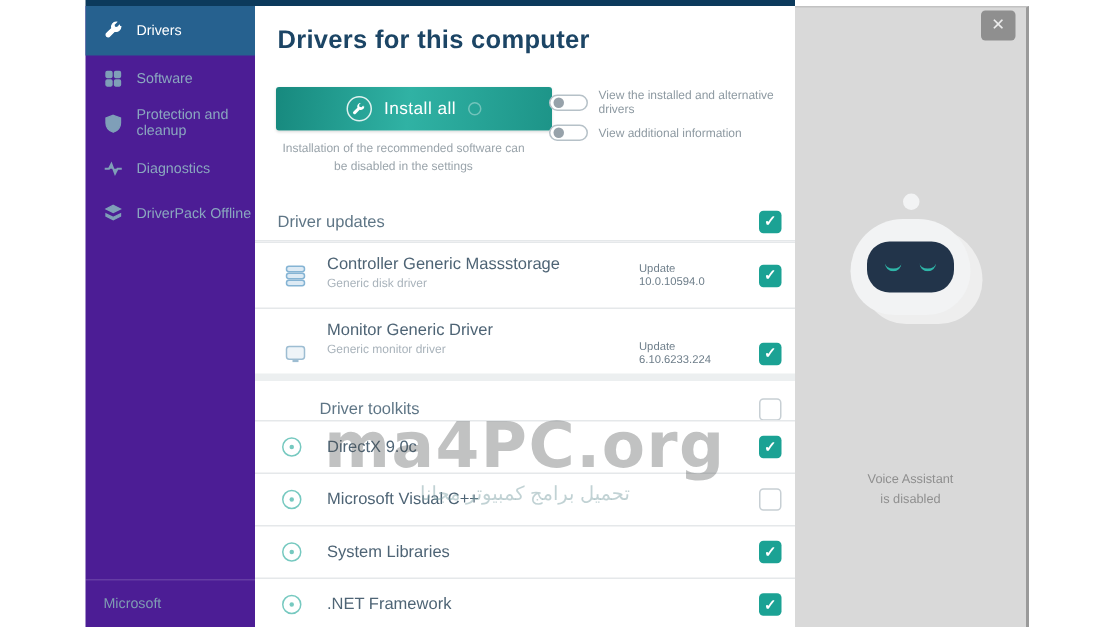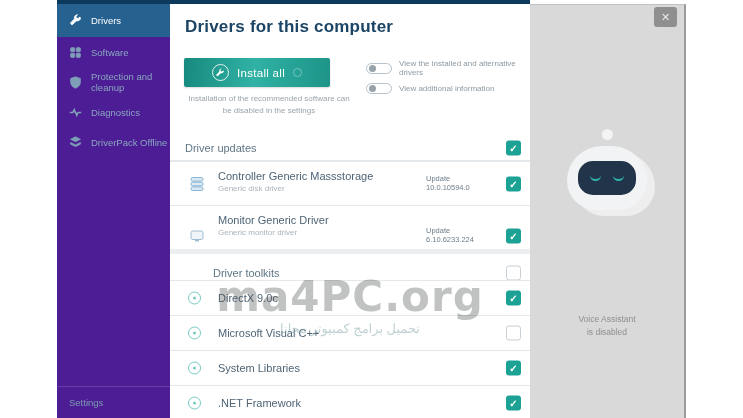--- a/index.html
+++ b/index.html
@@ -17,21 +17,21 @@
   .nav-item svg { width:13px; height:13px; flex:0 0 13px; }
   .nav-item .ic { fill:#7f9fb8; stroke:#7f9fb8; }
   .nav-item.active .ic { fill:#ffffff; stroke:#ffffff; }
   .sidebar-settings { position:absolute; left:0; right:0; bottom:0; height:32px; display:flex; align-items:center;
               padding-left:12px; color:#7f9cb3; font-size:9.5px; border-top:1px solid rgba(255,255,255,.14); cursor:pointer; }
 
   
   .content { position:absolute; left:170px; top:4px; width:360px; height:414px; background:#ffffff; }
   .page-title { position:absolute; left:15px; top:13px; font-size:17px; font-weight:bold; color:#1c4565; letter-spacing:.2px; }
 
-  .install-btn { position:absolute; left:14px; top:54px; width:146px; height:29px; border:0; border-radius:2px;
+  .install-btn { position:absolute; left:14px; top:54px; width:184px; height:29px; border:0; border-radius:2px;
               background:linear-gradient(95deg,#17897e 0%, #30b2a4 48%, #1d9488 100%);
               color:#ffffff; display:flex; align-items:center; justify-content:center; gap:8px; cursor:pointer;
               box-shadow:0 1px 2px rgba(0,0,0,.15); }
   .install-btn .circ { width:17px; height:17px; border:1px solid rgba(255,255,255,.85); border-radius:50%;
               display:flex; align-items:center; justify-content:center; }
   .install-btn .circ svg { width:10px; height:10px; }
   .install-btn .lbl { font-size:11.5px; letter-spacing:.3px; }
   .install-btn .spin { width:9px; height:9px; border:1px solid rgba(255,255,255,.35); border-radius:50%; }
   .install-hint { position:absolute; left:4px; top:89px; width:190px; text-align:center;
               font-size:8px; line-height:1.45; color:#9aa4ab; }
@@ -124,21 +124,21 @@
     <div class="nav-item">
       <svg viewBox="0 0 16 16">
           <g class="ic" stroke="none">
             <path d="M8 1l6 3-6 3-6-3z"></path>
             <path d="M2 8l6 3 6-3v2l-6 3-6-3z"></path>
           </g>
         </svg>
       <span>DriverPack Offline</span>
     </div>
     <div class="sidebar-settings">
-      <span>Settings</span>
+      <span>Microsoft</span>
     </div>
   </nav>
 
   <main class="content">
     <h1 class="page-title">Drivers for this computer</h1>
 
     <button class="install-btn">
       <span class="circ">
         <svg viewBox="0 0 16 16">
             <path fill="#ffffff" d="M14.2 4.7a3.8 3.8 0 0 1-5 3.6L5.1 12.4a1.7 1.7 0 1 1-2.4-2.4L6.8 6a3.8 3.8 0 0 1 3.7-5L8.6 2.9l.4 2.2 2.2.4 1.9-1.9c.1.3.1.7.1 1.1z"></path>

